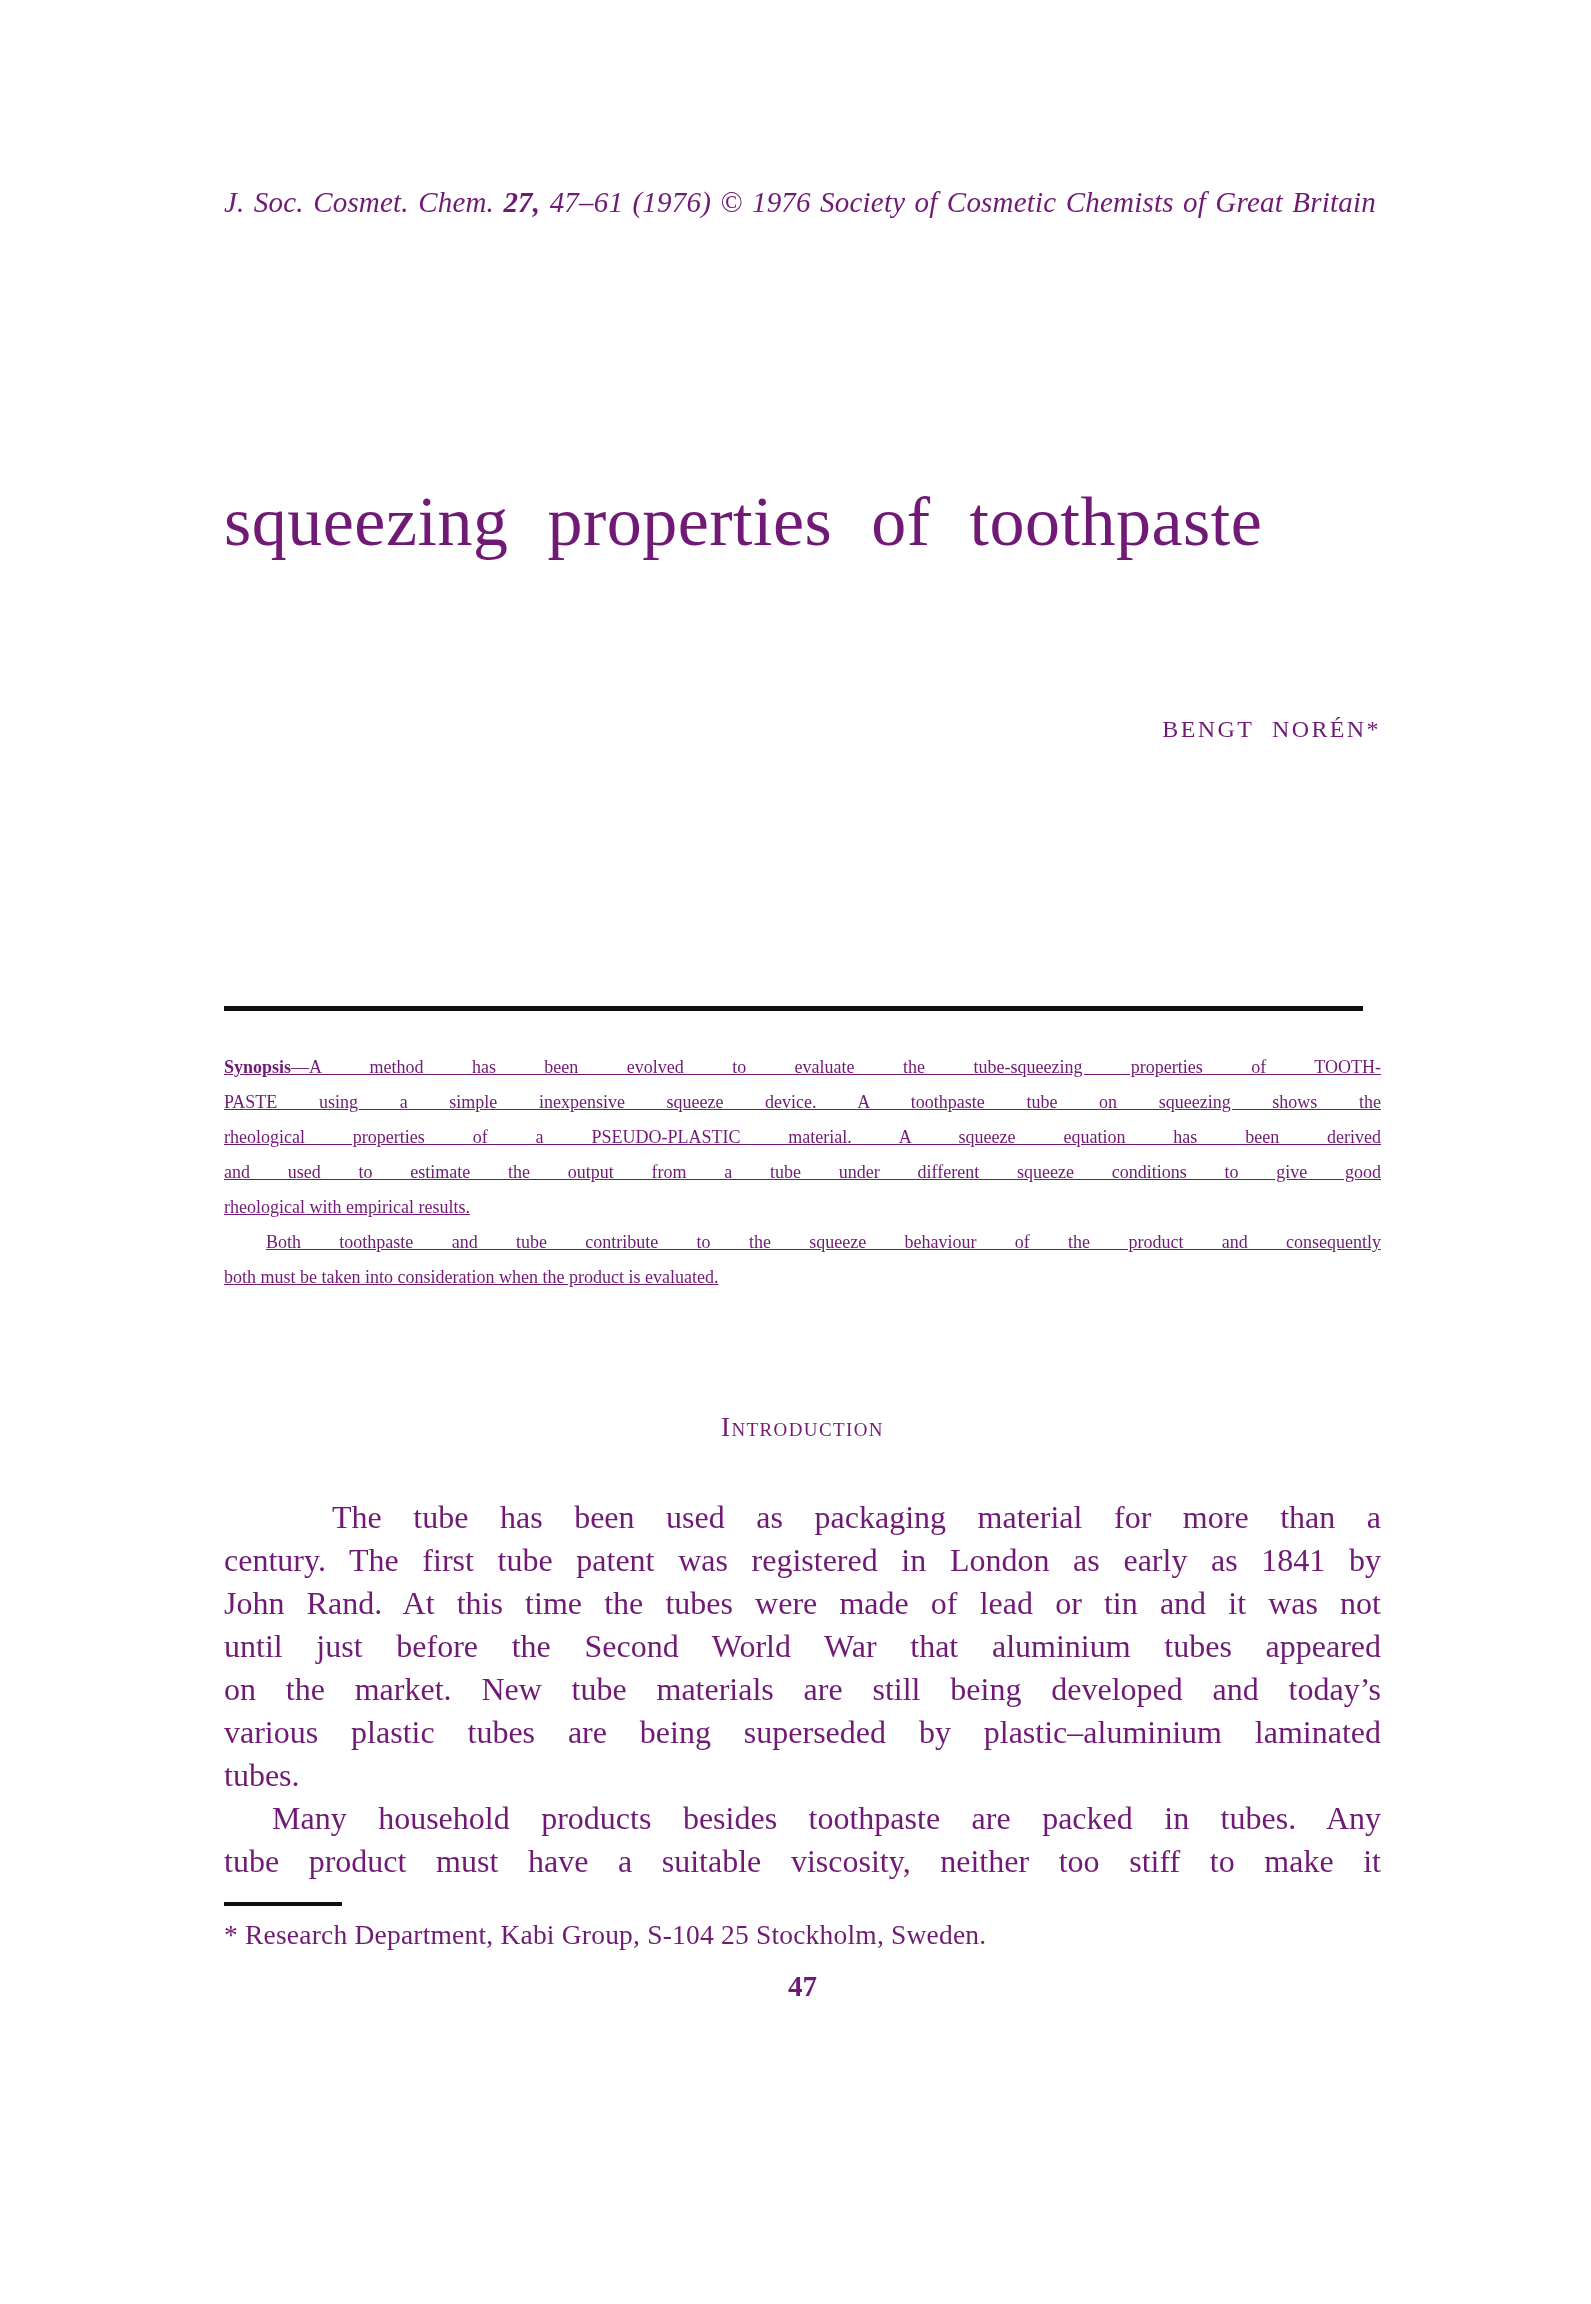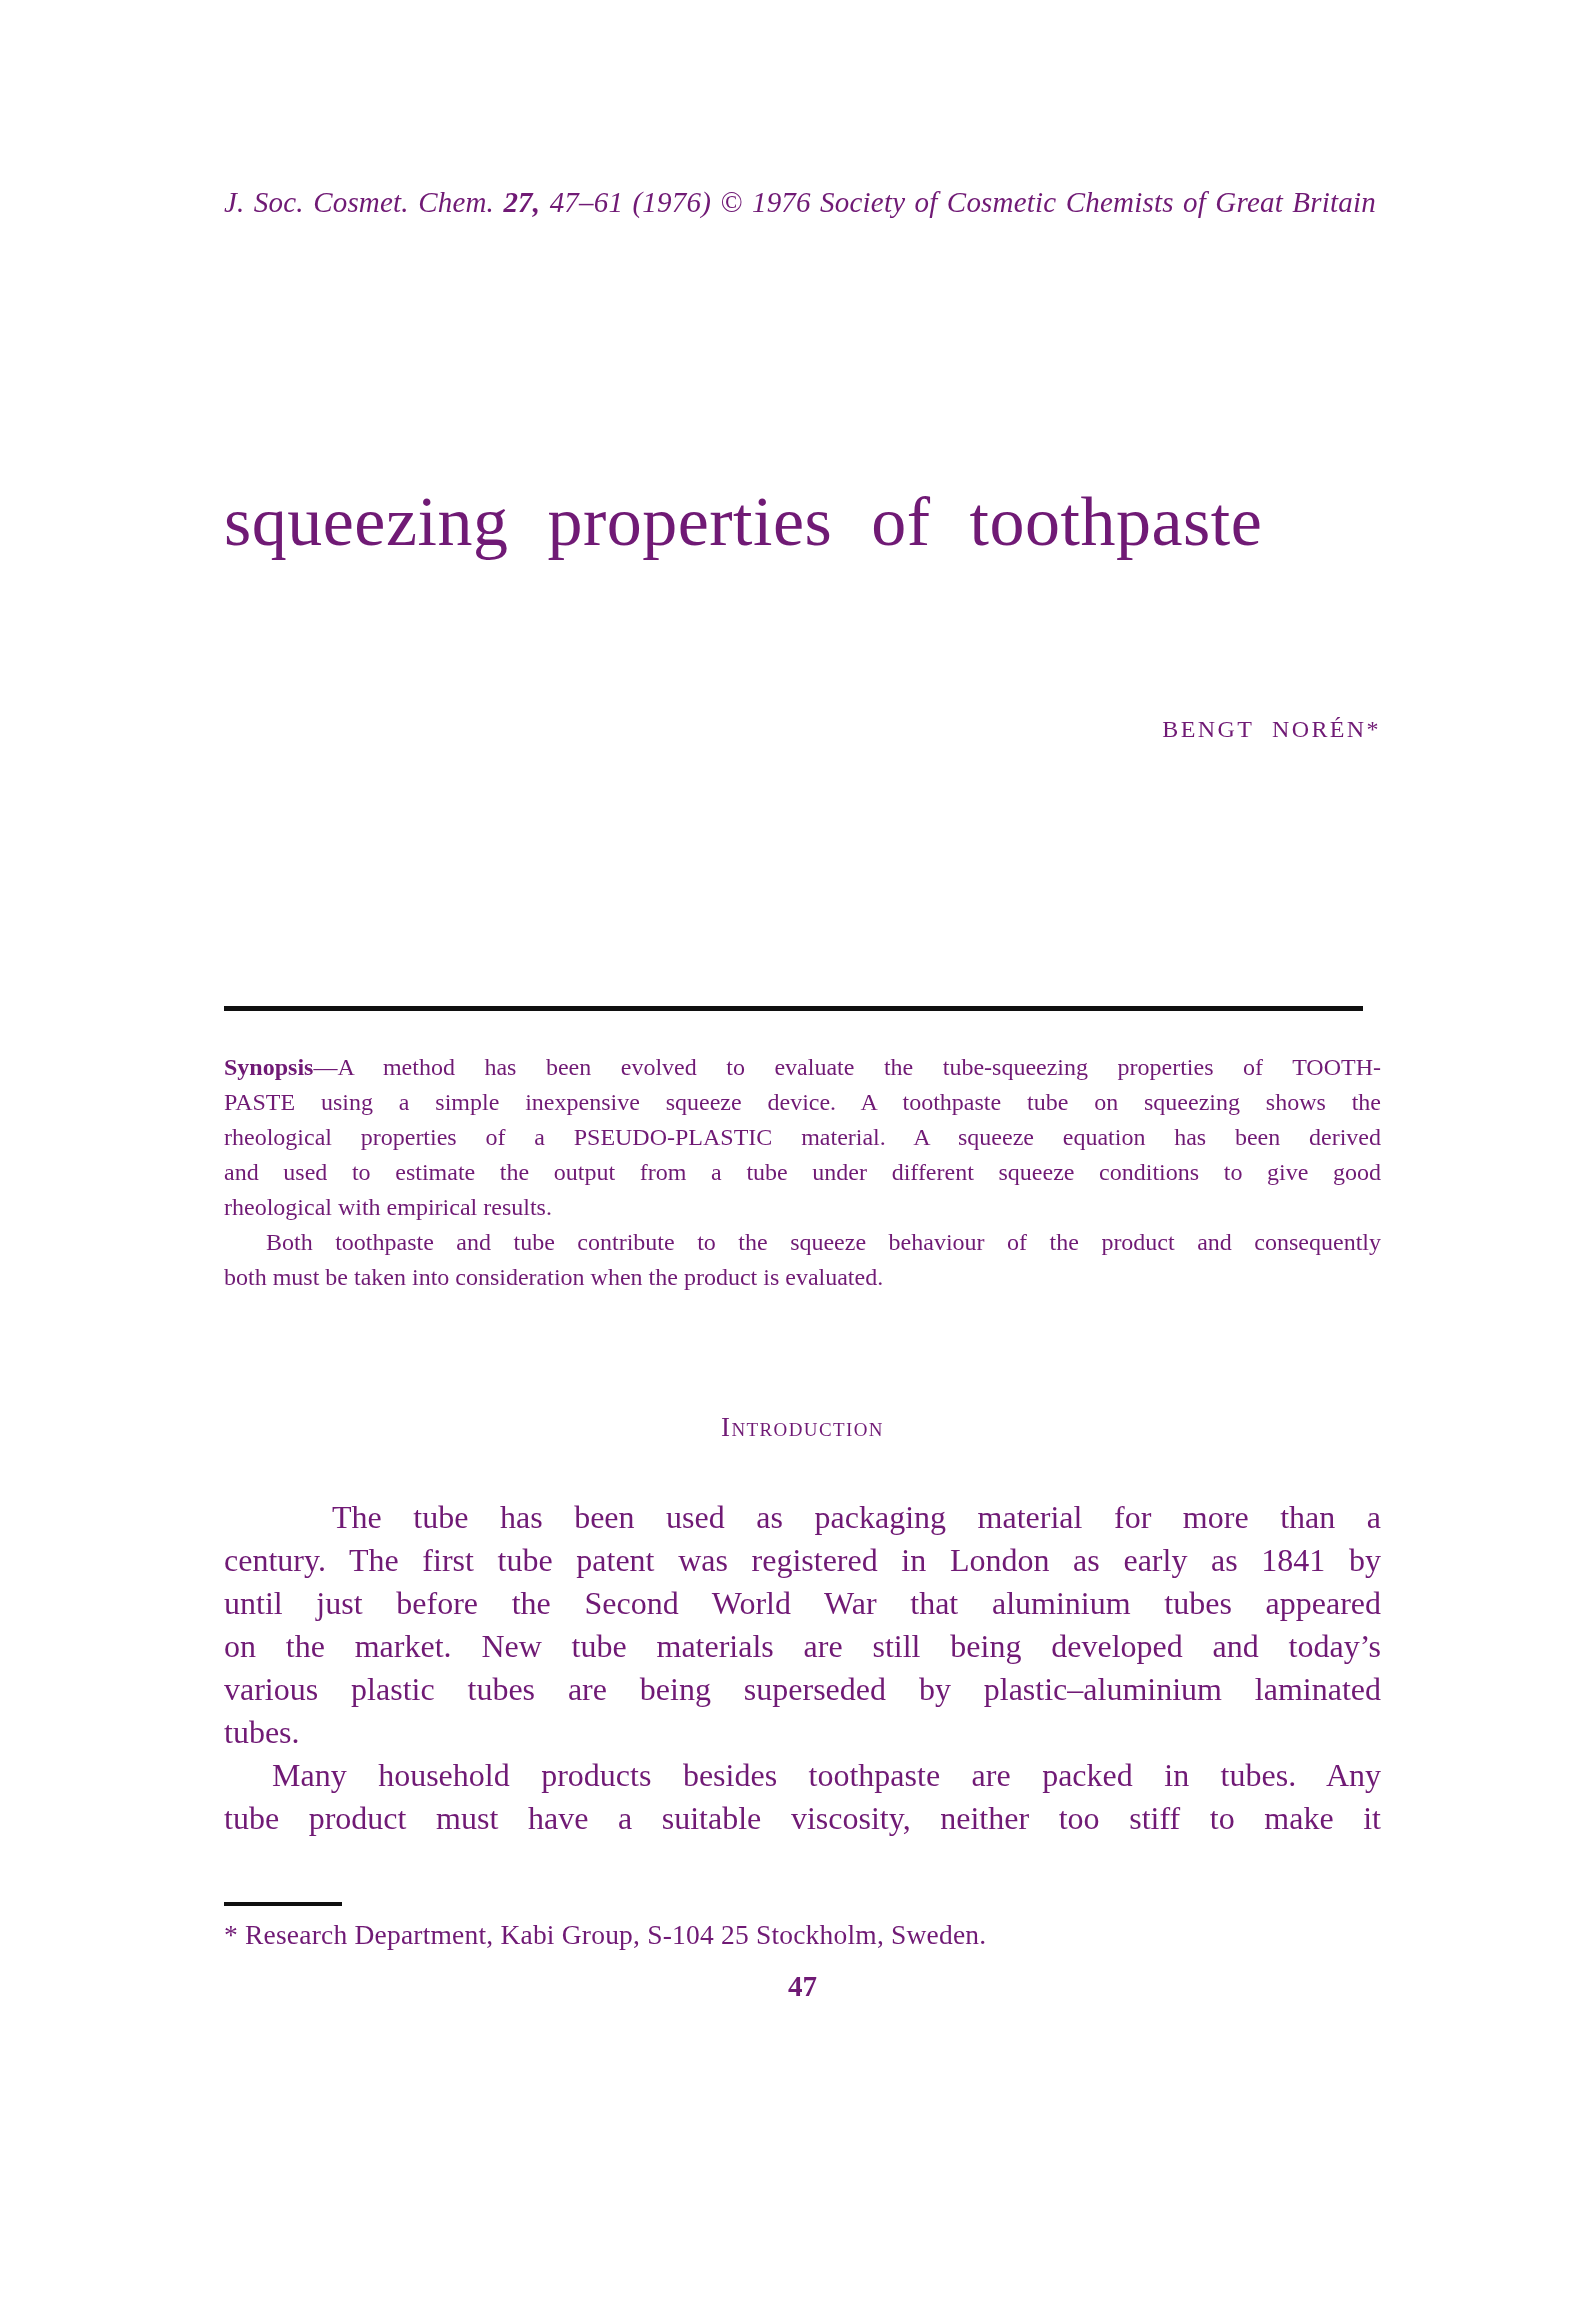--- a/index.html
+++ b/index.html
@@ -67,22 +67,23 @@
     height: 4.8px;
     background: #101010;
   }
 
   
   .synopsis {
     position: absolute;
     left: 224px;
     top: 1050px;
     width: 1157px;
-    font-size: 24px;
+    font-size: 18px;
     line-height: 35px;
+    text-decoration: underline;
   }
   .synopsis b { font-weight: bold; }
 
   .line {
     text-align: justify;
     text-align-last: justify;
     text-justify: inter-word;
   }
   .para.last-left .line:last-child { text-align-last: left; }
   .para.indent-sm .line:first-child { text-indent: 42px; }
@@ -173,20 +174,21 @@
         <div class="line">both must be taken into consideration when the product is evaluated.</div>
       </div>
   </div>
 
   <div class="section-heading">Introduction</div>
 
   <div class="body-text">
     <div class="para last-left indent-lg">
         <div class="line">The tube has been used as packaging material for more than a</div>
         <div class="line">century. The first tube patent was registered in London as early as 1841 by</div>
+        <div class="line">John Rand. At this time the tubes were made of lead or tin and it was not</div>
         <div class="line">until just before the Second World War that aluminium tubes appeared</div>
         <div class="line">on the market. New tube materials are still being developed and today’s</div>
         <div class="line">various plastic tubes are being superseded by plastic–aluminium laminated</div>
         <div class="line">tubes.</div>
       </div>
     <div class="para indent-md">
         <div class="line">Many household products besides toothpaste are packed in tubes. Any</div>
         <div class="line">tube product must have a suitable viscosity, neither too stiff to make it</div>
       </div>
   </div>

